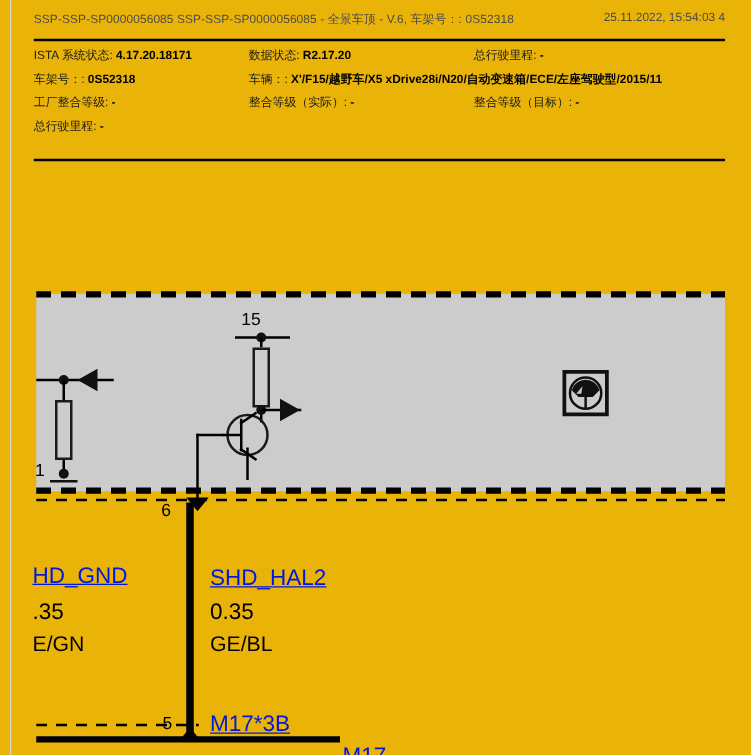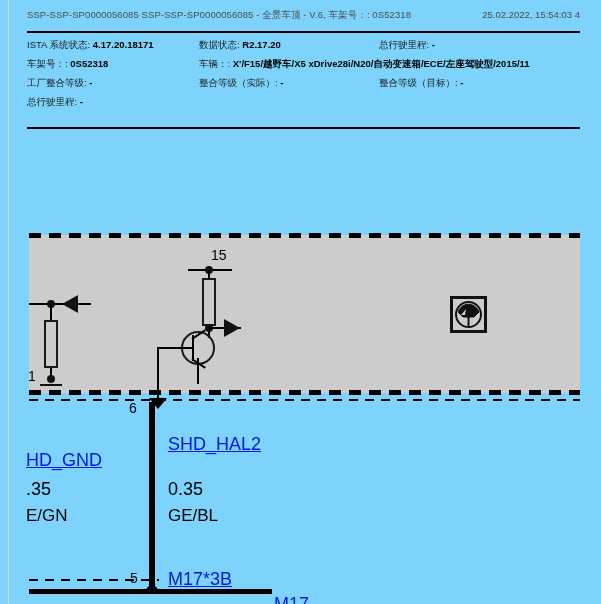--- a/index.html
+++ b/index.html
@@ -6,21 +6,21 @@
   html, body {
     margin: 0; padding: 0;
     width: 601px; height: 604px;
     background: #ffffff;
     font-family: "Liberation Sans", sans-serif;
     overflow: hidden;
   }
   #page {
     position: relative;
     width: 601px; height: 604px;
-    background: #7dd3fc;
+    background: #eab308;
     overflow: hidden;
   }
   
   .page-left-rule {
     position: absolute; left: 8px; top: 0; width: 1px; height: 604px;
     background: #d8d8d8;
   }
 
   
   .doc-header {
@@ -174,21 +174,21 @@
 </style>
 </head>
 <body>
 
 <div id="page">
 
   <div class="page-left-rule"></div>
 
   <div class="doc-header">
     <div class="title">SSP-SSP-SP0000056085 SSP-SSP-SP0000056085 - 全景车顶 - V.6, 车架号：: 0S52318</div>
-    <div class="stamp">25.02.2022, 15:54:03  4</div>
+    <div class="stamp">25.11.2022, 15:54:03  4</div>
   </div>
 
   <div class="rule r1"></div>
 
   <div class="info">
 
     <div class="info-row r0">
       <div class="cell c0">
         <span class="lbl">ISTA 系统状态:</span>
         <span class="val">4.17.20.18171</span>
@@ -250,21 +250,21 @@
     <div class="wire h" style="left:29px; top:173px; width:62px;"></div>
     <div class="node-dot" style="left:47px; top:170px;"></div>
     <div class="arrow-left" style="left:62px; top:165px;"></div>
     <div class="wire v" style="left:50px; top:174px; height:16px;"></div>
     <div class="resistor" style="left:44px; top:190px;"></div>
     <div class="wire v" style="left:50px; top:238px; height:14px;"></div>
     <div class="node-dot" style="left:47px; top:245px;"></div>
     <div class="ground-bar" style="left:40px; top:254px;"></div>
     <div class="pin-num" style="left:28px; top:238px;">1</div>
 
-    <div class="pin-num" style="left:211px; top:117px;">15</div>
+    <div class="pin-num" style="left:193px; top:117px;">15</div>
     <div class="wire h" style="left:188px; top:139px; width:44px;"></div>
     <div class="node-dot" style="left:205px; top:136px;"></div>
     <div class="wire v" style="left:208px; top:140px; height:8px;"></div>
     <div class="resistor" style="left:202px; top:148px;"></div>
     <div class="wire v" style="left:208px; top:196px; height:12px;"></div>
     <div class="node-dot" style="left:205px; top:194px;"></div>
     <div class="wire h" style="left:209px; top:197px; width:32px;"></div>
     <div class="arrow-right" style="left:224px; top:189px;"></div>
 
     <div class="transistor-circle" style="left:181px; top:201px;"></div>
@@ -288,21 +288,21 @@
       </svg>
     </div>
 
     <div class="wire thick-v" style="left:149px; top:272px; height:188px;"></div>
     <div class="pin-num" style="left:129px; top:270px;">6</div>
 
     <div class="wire-name" style="left:26px; top:320px;">HD_GND</div>
     <div class="wire-gauge" style="left:26px; top:349px;">.35</div>
     <div class="wire-colorcode" style="left:26px; top:376px;">E/GN</div>
 
-    <div class="wire-name" style="left:168px; top:304px;text-decoration:underline;">SHD_HAL2</div>
+    <div class="wire-name" style="left:168px; top:322px;text-decoration:underline;">SHD_HAL2</div>
     <div class="wire-gauge" style="left:168px; top:349px;">0.35</div>
     <div class="wire-colorcode" style="left:168px; top:376px;">GE/BL</div>
 
     <div class="pin-num" style="left:130px; top:440px;">5</div>
     <div class="splice-up" style="left:143px; top:452px;"></div>
     <div class="thin-dash td2"></div>
     <div class="bus-line"></div>
 
     <div class="conn-label" style="left:168px; top:439px;">M17*3B</div>
     <div class="conn-label" style="left:274px; top:464px;">M17</div>

